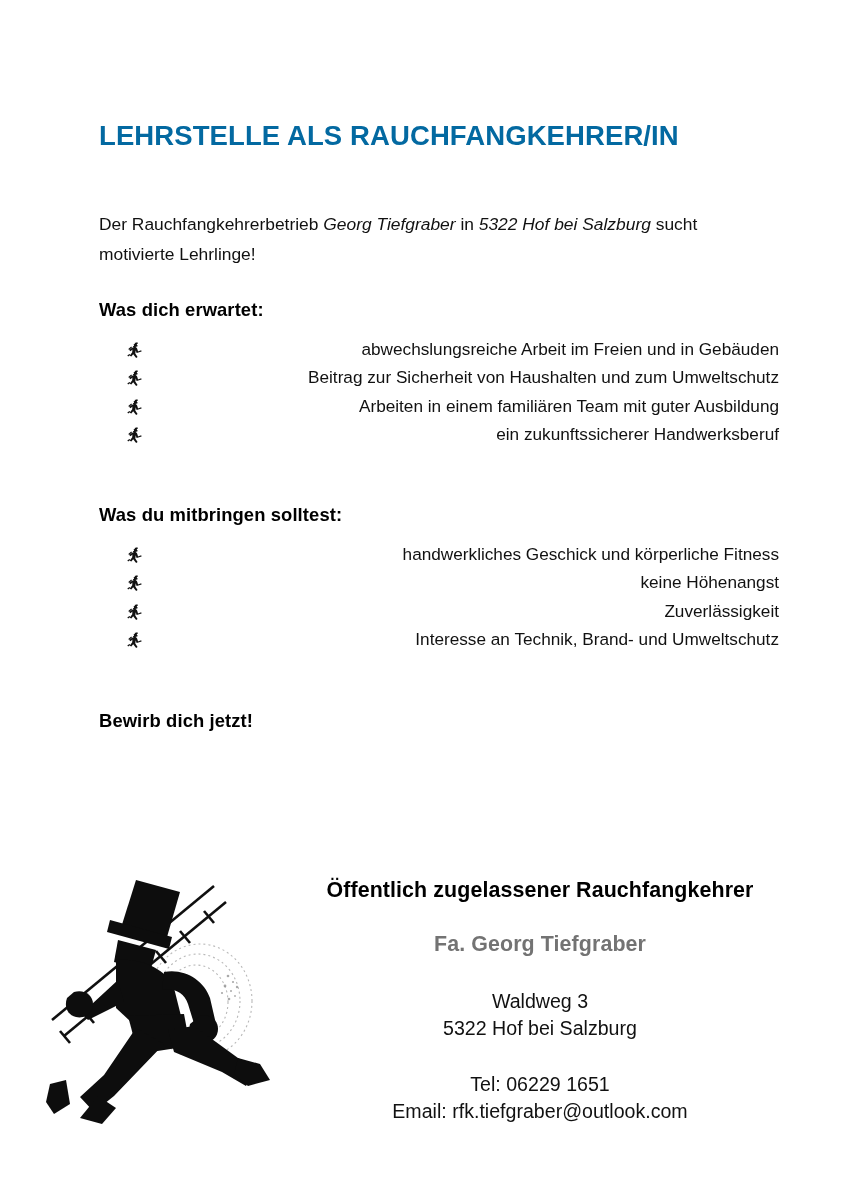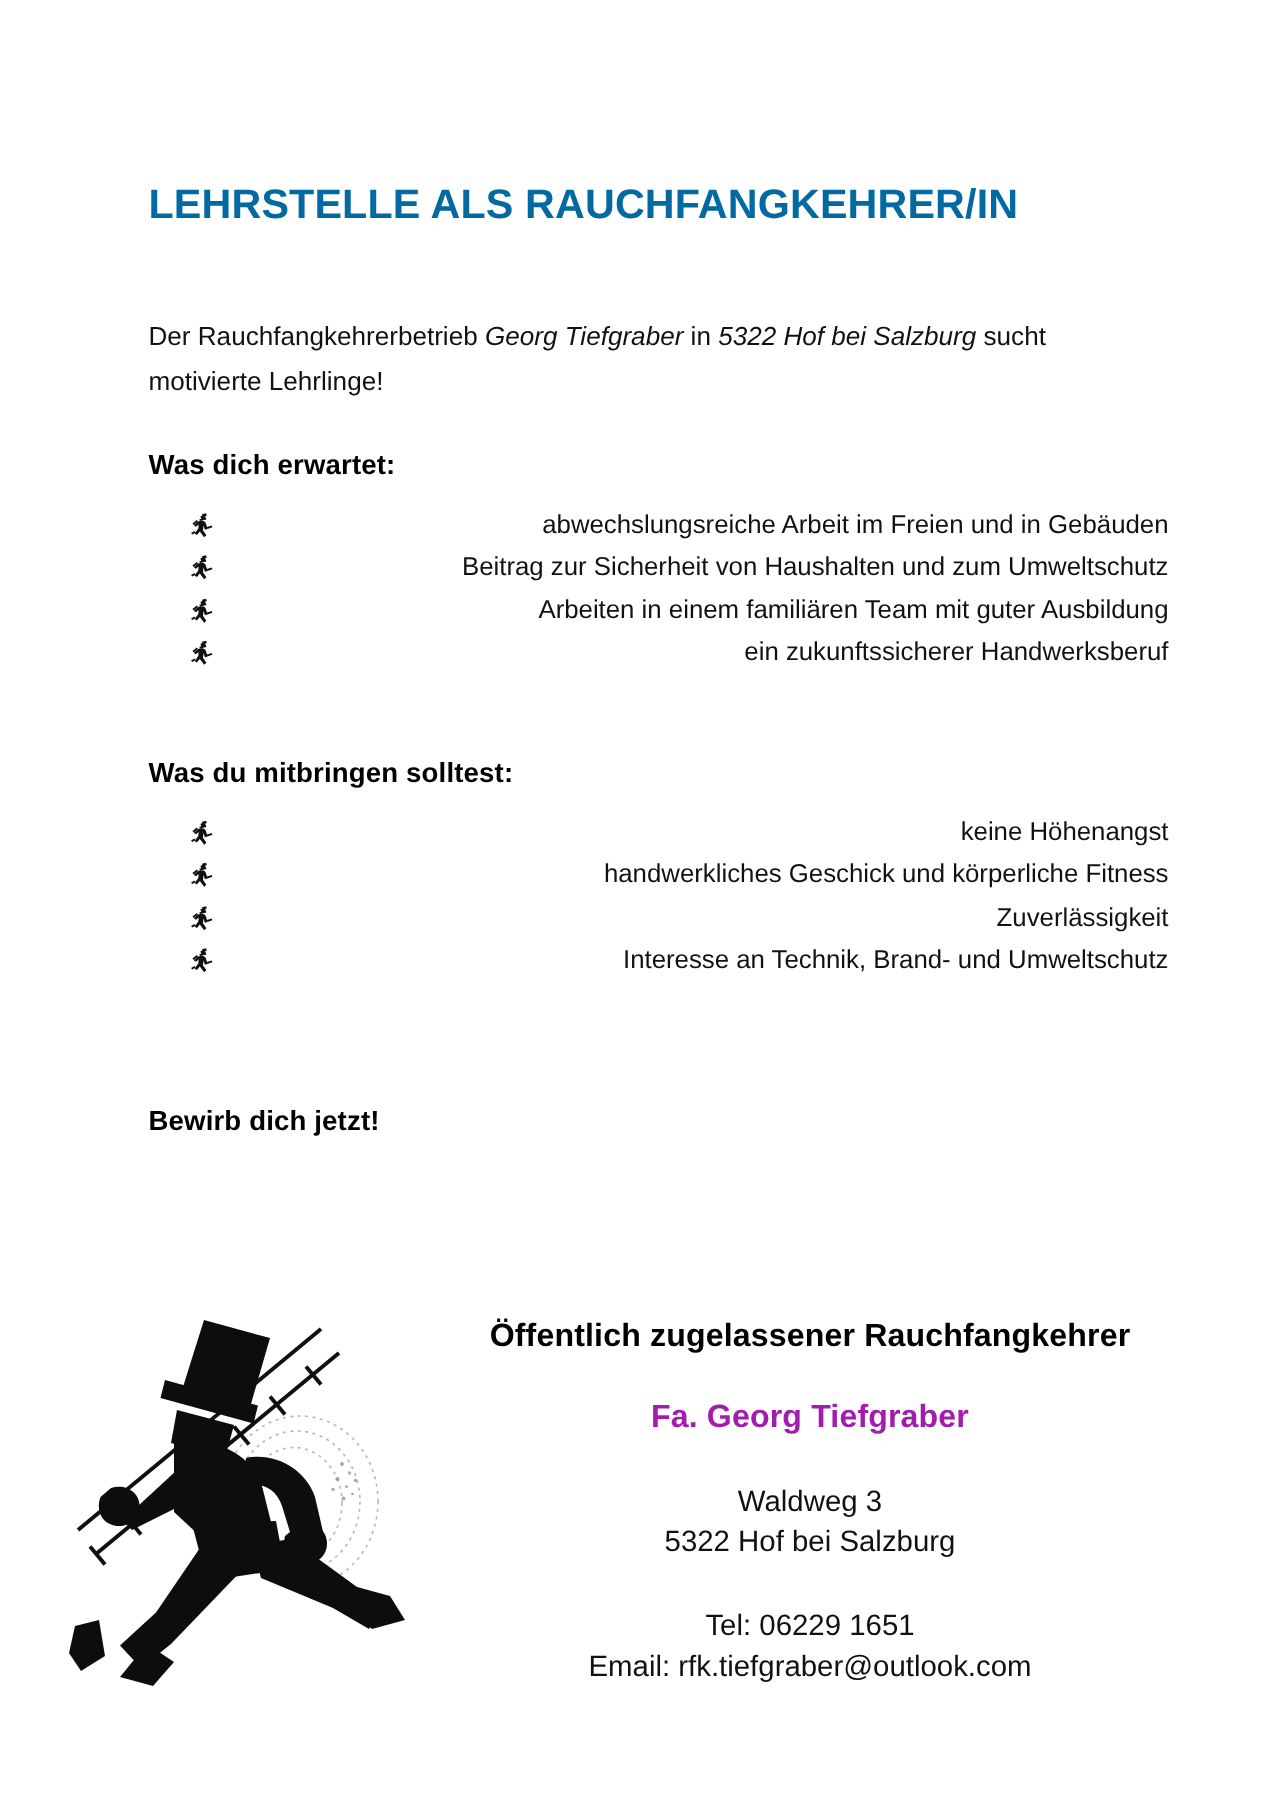--- a/index.html
+++ b/index.html
@@ -87,21 +87,21 @@
     top: 4px;
     width: 15px;
     height: 17px;
     display: block;
   }
 
   
   .cta {
     position: absolute;
     left: 99px;
-    top: 736px;
+    top: 710px;
     font-size: 18.4px;
     font-weight: 700;
     color: #000000;
     letter-spacing: 0.1px;
   }
 
   
   .logo {
     position: absolute;
     left: 32px;
@@ -122,21 +122,21 @@
   .footer-line1 {
     font-size: 21.4px;
     font-weight: 700;
     color: #000000;
     line-height: 1.25;
     letter-spacing: 0.1px;
   }
   .footer-line2 {
     font-size: 21.4px;
     font-weight: 700;
-    color: #a21caf;
+    color: #737373;
     line-height: 1.25;
     letter-spacing: 0.1px;
     margin-top: 27px;
   }
   .footer-address {
     margin-top: 30px;
     font-size: 19.6px;
     line-height: 27px;
     color: #111111;
   }
@@ -236,37 +236,37 @@
               <path d="M7.6 0.9 L10.4 0.2 L10.9 1.7 L8.2 2.5 Z"></path>
               <path d="M6.6 2.2 L9.6 1.4 L10.3 3.9 L7.3 4.7 Z"></path>
               <path d="M5.9 4.2 L10.2 3.1 L10.6 4.3 L6.3 5.4 Z"></path>
               <path d="M6.8 5.2 C8.4 4.8 9.8 5.5 10.2 6.8 L11.4 10.6 L9.6 11.1 L8.7 8.3 L8.3 11.5 L10.6 14.9 L9.1 16.1 L6.2 12.3 L4.3 14.6 L2.7 13.7 L5.2 10.3 L5.4 7.6 L3.6 9.2 L2.2 8.1 L5.1 5.7 Z"></path>
               <path d="M1.3 7.0 L4.2 4.6 L5.0 5.6 L2.1 8.0 Z"></path>
               <path d="M10.9 9.4 L14.2 8.3 L14.6 9.5 L11.3 10.6 Z"></path>
               <path d="M0.4 13.3 L2.6 12.0 L3.3 13.1 L1.1 14.4 Z"></path>
             </g>
           </svg>
         </span>
+        <span>handwerkliches Geschick und körperliche Fitness</span>
+      </li>
+      <li>
+        <span class="bullet-icon">
+          <svg viewBox="0 0 15 17" xmlns="http://www.w3.org/2000/svg" aria-hidden="true">
+            <g fill="#111111">
+              <path d="M7.6 0.9 L10.4 0.2 L10.9 1.7 L8.2 2.5 Z"></path>
+              <path d="M6.6 2.2 L9.6 1.4 L10.3 3.9 L7.3 4.7 Z"></path>
+              <path d="M5.9 4.2 L10.2 3.1 L10.6 4.3 L6.3 5.4 Z"></path>
+              <path d="M6.8 5.2 C8.4 4.8 9.8 5.5 10.2 6.8 L11.4 10.6 L9.6 11.1 L8.7 8.3 L8.3 11.5 L10.6 14.9 L9.1 16.1 L6.2 12.3 L4.3 14.6 L2.7 13.7 L5.2 10.3 L5.4 7.6 L3.6 9.2 L2.2 8.1 L5.1 5.7 Z"></path>
+              <path d="M1.3 7.0 L4.2 4.6 L5.0 5.6 L2.1 8.0 Z"></path>
+              <path d="M10.9 9.4 L14.2 8.3 L14.6 9.5 L11.3 10.6 Z"></path>
+              <path d="M0.4 13.3 L2.6 12.0 L3.3 13.1 L1.1 14.4 Z"></path>
+            </g>
+          </svg>
+        </span>
         <span>keine Höhenangst</span>
-      </li>
-      <li>
-        <span class="bullet-icon">
-          <svg viewBox="0 0 15 17" xmlns="http://www.w3.org/2000/svg" aria-hidden="true">
-            <g fill="#111111">
-              <path d="M7.6 0.9 L10.4 0.2 L10.9 1.7 L8.2 2.5 Z"></path>
-              <path d="M6.6 2.2 L9.6 1.4 L10.3 3.9 L7.3 4.7 Z"></path>
-              <path d="M5.9 4.2 L10.2 3.1 L10.6 4.3 L6.3 5.4 Z"></path>
-              <path d="M6.8 5.2 C8.4 4.8 9.8 5.5 10.2 6.8 L11.4 10.6 L9.6 11.1 L8.7 8.3 L8.3 11.5 L10.6 14.9 L9.1 16.1 L6.2 12.3 L4.3 14.6 L2.7 13.7 L5.2 10.3 L5.4 7.6 L3.6 9.2 L2.2 8.1 L5.1 5.7 Z"></path>
-              <path d="M1.3 7.0 L4.2 4.6 L5.0 5.6 L2.1 8.0 Z"></path>
-              <path d="M10.9 9.4 L14.2 8.3 L14.6 9.5 L11.3 10.6 Z"></path>
-              <path d="M0.4 13.3 L2.6 12.0 L3.3 13.1 L1.1 14.4 Z"></path>
-            </g>
-          </svg>
-        </span>
-        <span>handwerkliches Geschick und körperliche Fitness</span>
       </li>
       <li>
         <span class="bullet-icon">
           <svg viewBox="0 0 15 17" xmlns="http://www.w3.org/2000/svg" aria-hidden="true">
             <g fill="#111111">
               <path d="M7.6 0.9 L10.4 0.2 L10.9 1.7 L8.2 2.5 Z"></path>
               <path d="M6.6 2.2 L9.6 1.4 L10.3 3.9 L7.3 4.7 Z"></path>
               <path d="M5.9 4.2 L10.2 3.1 L10.6 4.3 L6.3 5.4 Z"></path>
               <path d="M6.8 5.2 C8.4 4.8 9.8 5.5 10.2 6.8 L11.4 10.6 L9.6 11.1 L8.7 8.3 L8.3 11.5 L10.6 14.9 L9.1 16.1 L6.2 12.3 L4.3 14.6 L2.7 13.7 L5.2 10.3 L5.4 7.6 L3.6 9.2 L2.2 8.1 L5.1 5.7 Z"></path>
               <path d="M1.3 7.0 L4.2 4.6 L5.0 5.6 L2.1 8.0 Z"></path>

